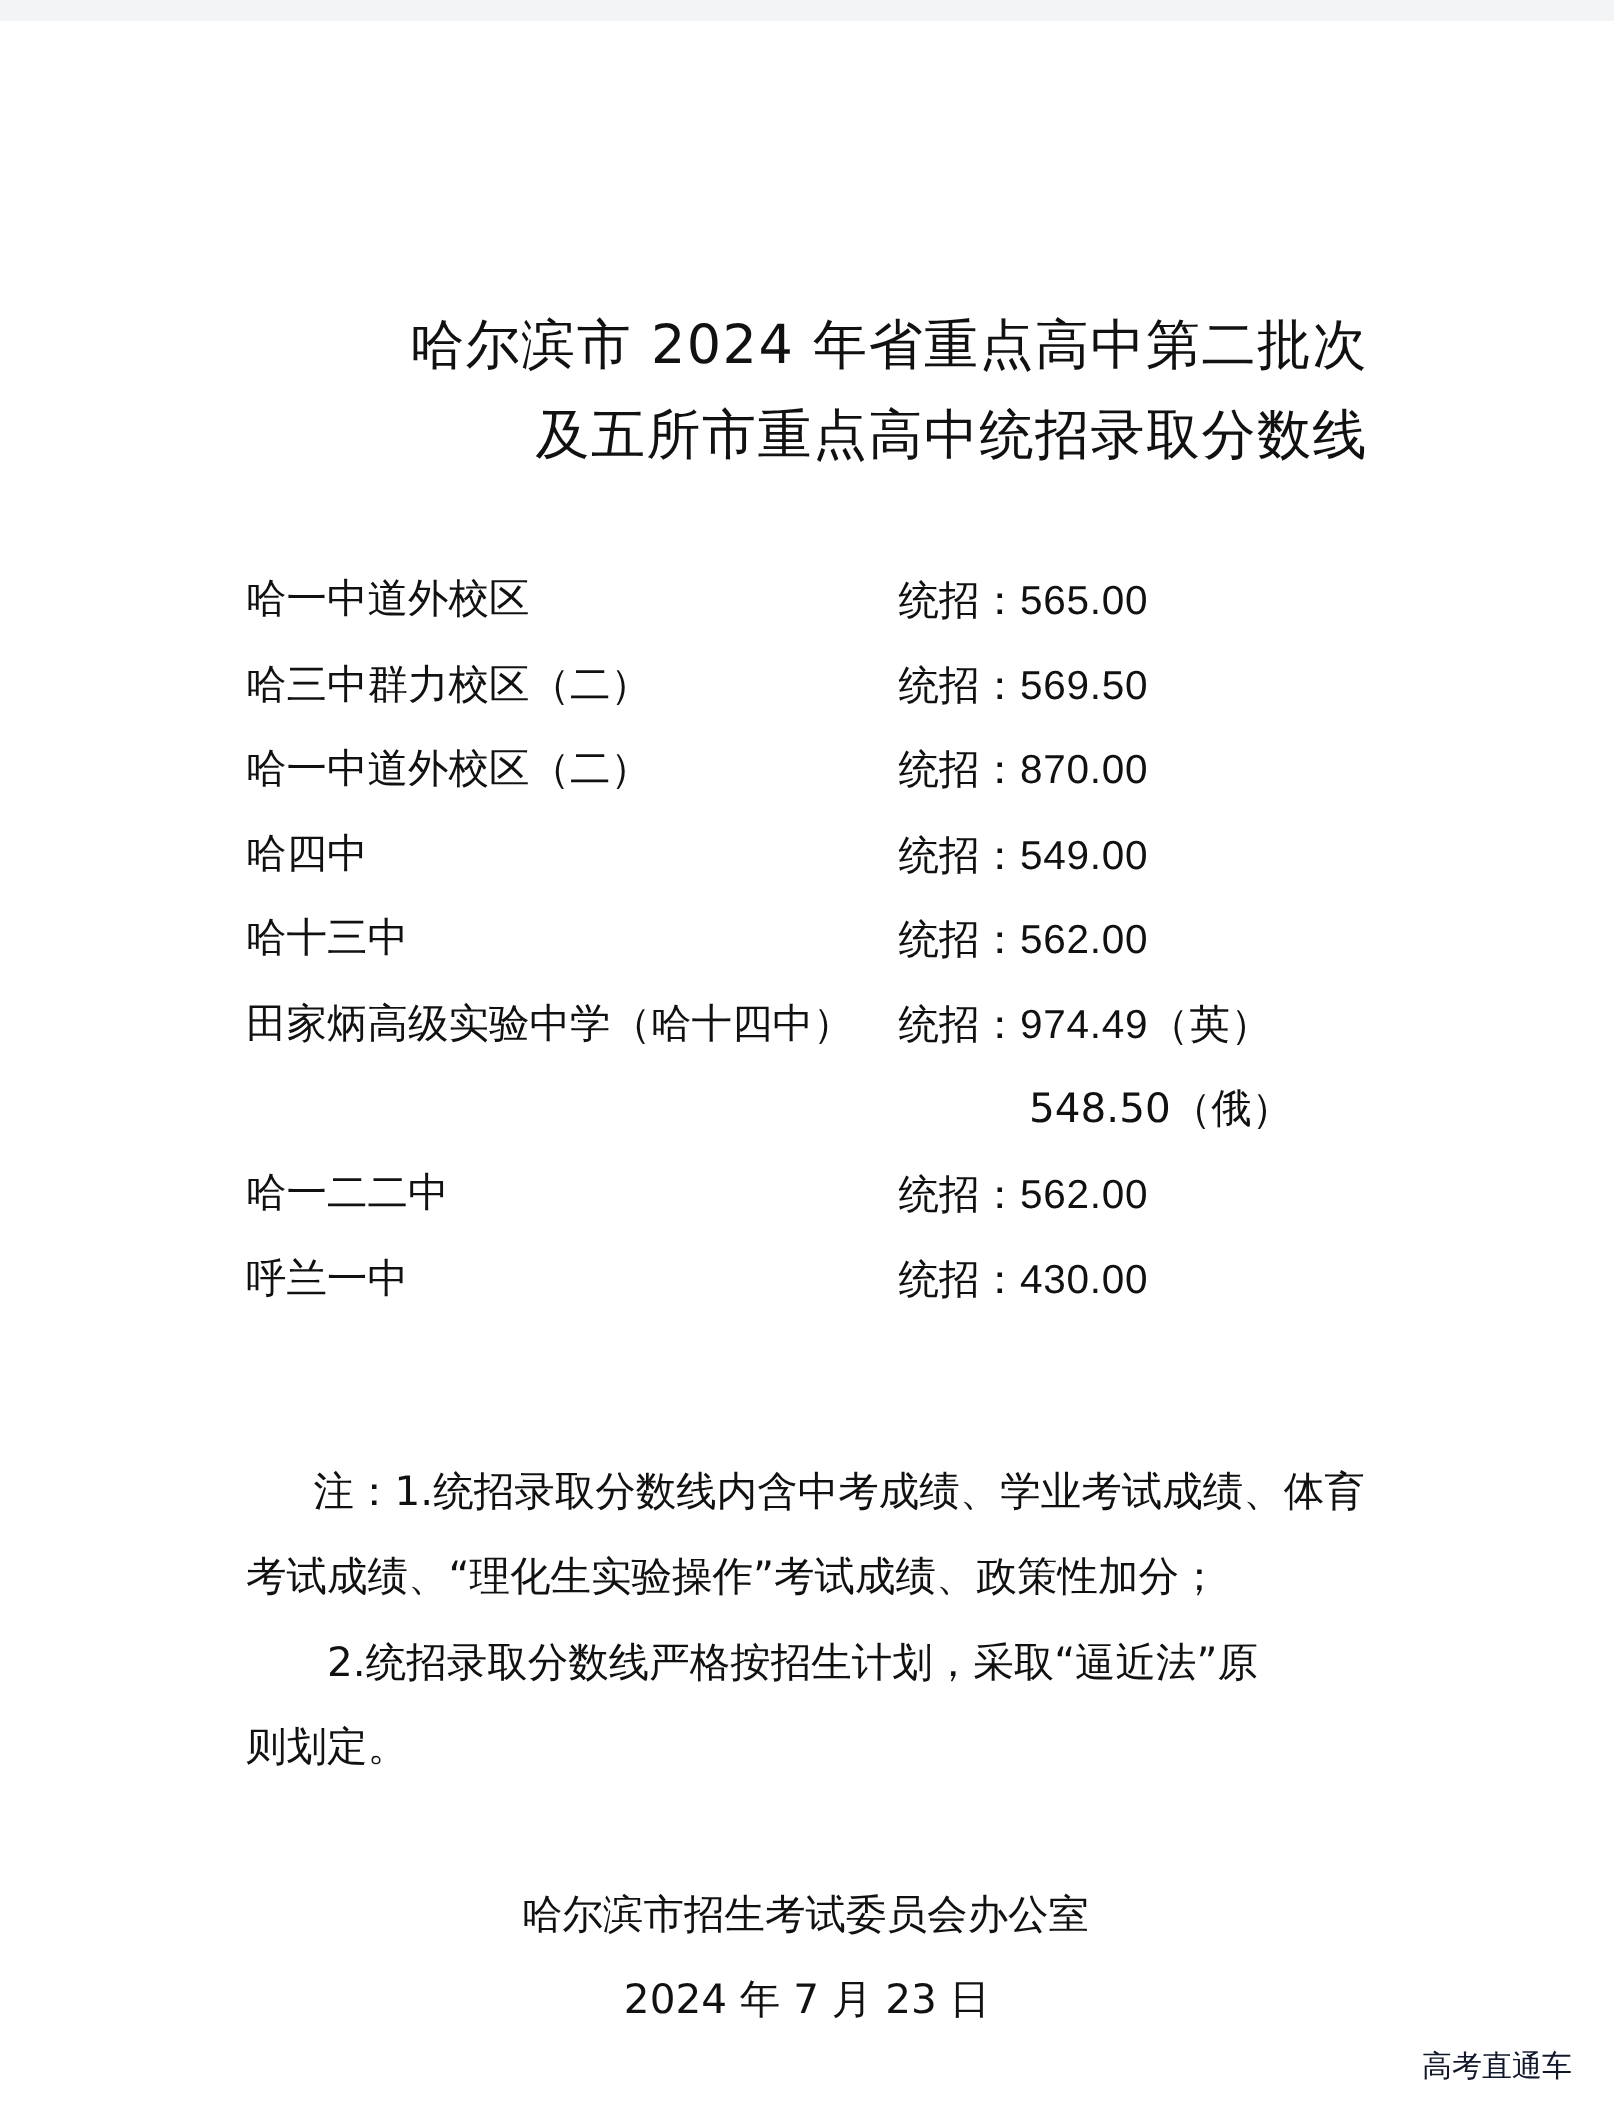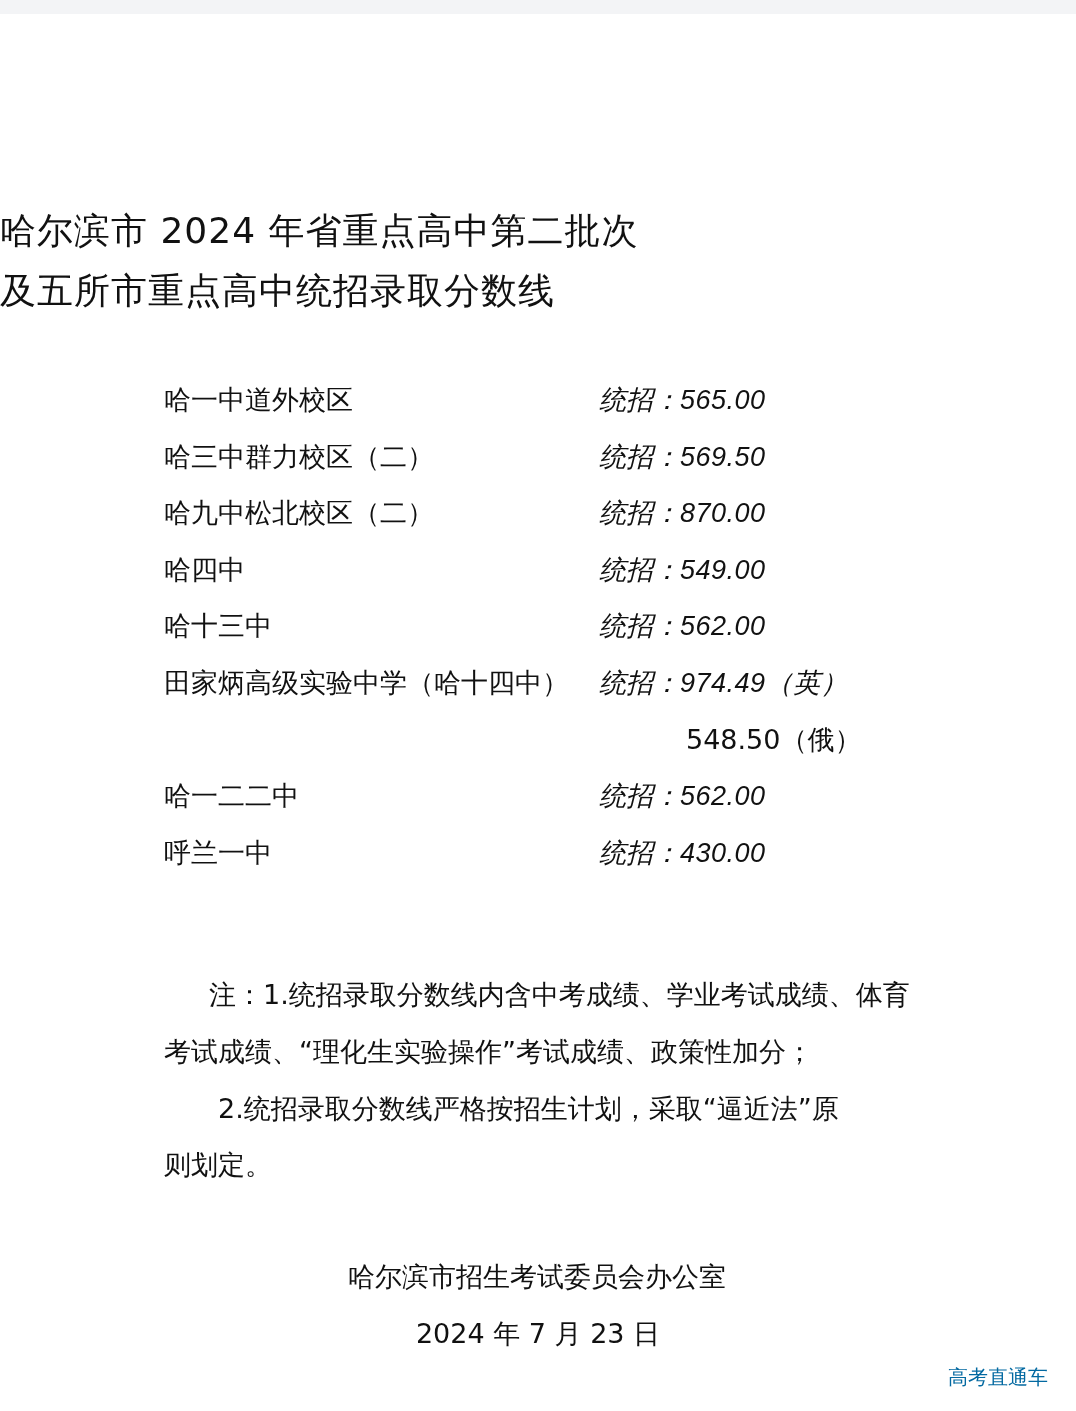--- a/index.html
+++ b/index.html
@@ -19,21 +19,21 @@
       position: absolute;
       left: 0; top: 0;
       width: 1076px;
       height: 14px;
       background: #f3f4f6;
     }
     .title {
       position: absolute;
       left: 0;
       width: 912px;
-      text-align: left;
+      text-align: right;
       font-size: 36px;
       line-height: 60px;
       font-weight: normal;
       letter-spacing: 1px;
     }
     .title.l1 { top: 201px; }
     .title.l2 { top: 261px; }
 
     .row {
       position: absolute;
@@ -45,21 +45,20 @@
     }
     .row .name {
       position: absolute;
       left: 0;
       top: 0;
     }
     .row .score {
       position: absolute;
       left: 435px;
       top: 0;
-      font-style: italic;
     }
     .row .score .lbl { }
     .row .score .val {
       font-family: "Liberation Sans Narrow", "Liberation Sans", sans-serif;
       letter-spacing: 0.5px;
     }
     .row .extra {
       position: absolute;
       left: 522px;
       top: 0;
@@ -80,21 +79,21 @@
       font-size: 27px;
       line-height: 40px;
       white-space: nowrap;
     }
     .watermark {
       position: absolute;
       right: 28px;
       top: 1363px;
       font-size: 20px;
       line-height: 28px;
-      color: #0369a1;
+      color: #0f172a;
     }
   </style>
 </head>
 <body>
 
 <div class="top-strip"></div>
 
 <div class="title l1">哈尔滨市 2024 年省重点高中第二批次</div>
 <div class="title l2">及五所市重点高中统招录取分数线</div>
 
@@ -102,21 +101,21 @@
   <span class="name">哈一中道外校区</span>
   <span class="score"><span class="lbl">统招：</span><span class="val">565.00</span></span>
 </div>
 
 <div class="row" style="top:437px;">
   <span class="name">哈三中群力校区（二）</span>
   <span class="score"><span class="lbl">统招：</span><span class="val">569.50</span></span>
 </div>
 
 <div class="row" style="top:493px;">
-  <span class="name">哈九中松北校区（二）</span>
+  <span class="name">哈一中道外校区（二）</span>
   <span class="score"><span class="lbl">统招：</span><span class="val">870.00</span></span>
 </div>
 
 <div class="row" style="top:550px;">
   <span class="name">哈四中</span>
   <span class="score"><span class="lbl">统招：</span><span class="val">549.00</span></span>
 </div>
 
 <div class="row" style="top:606px;">
   <span class="name">哈十三中</span>

